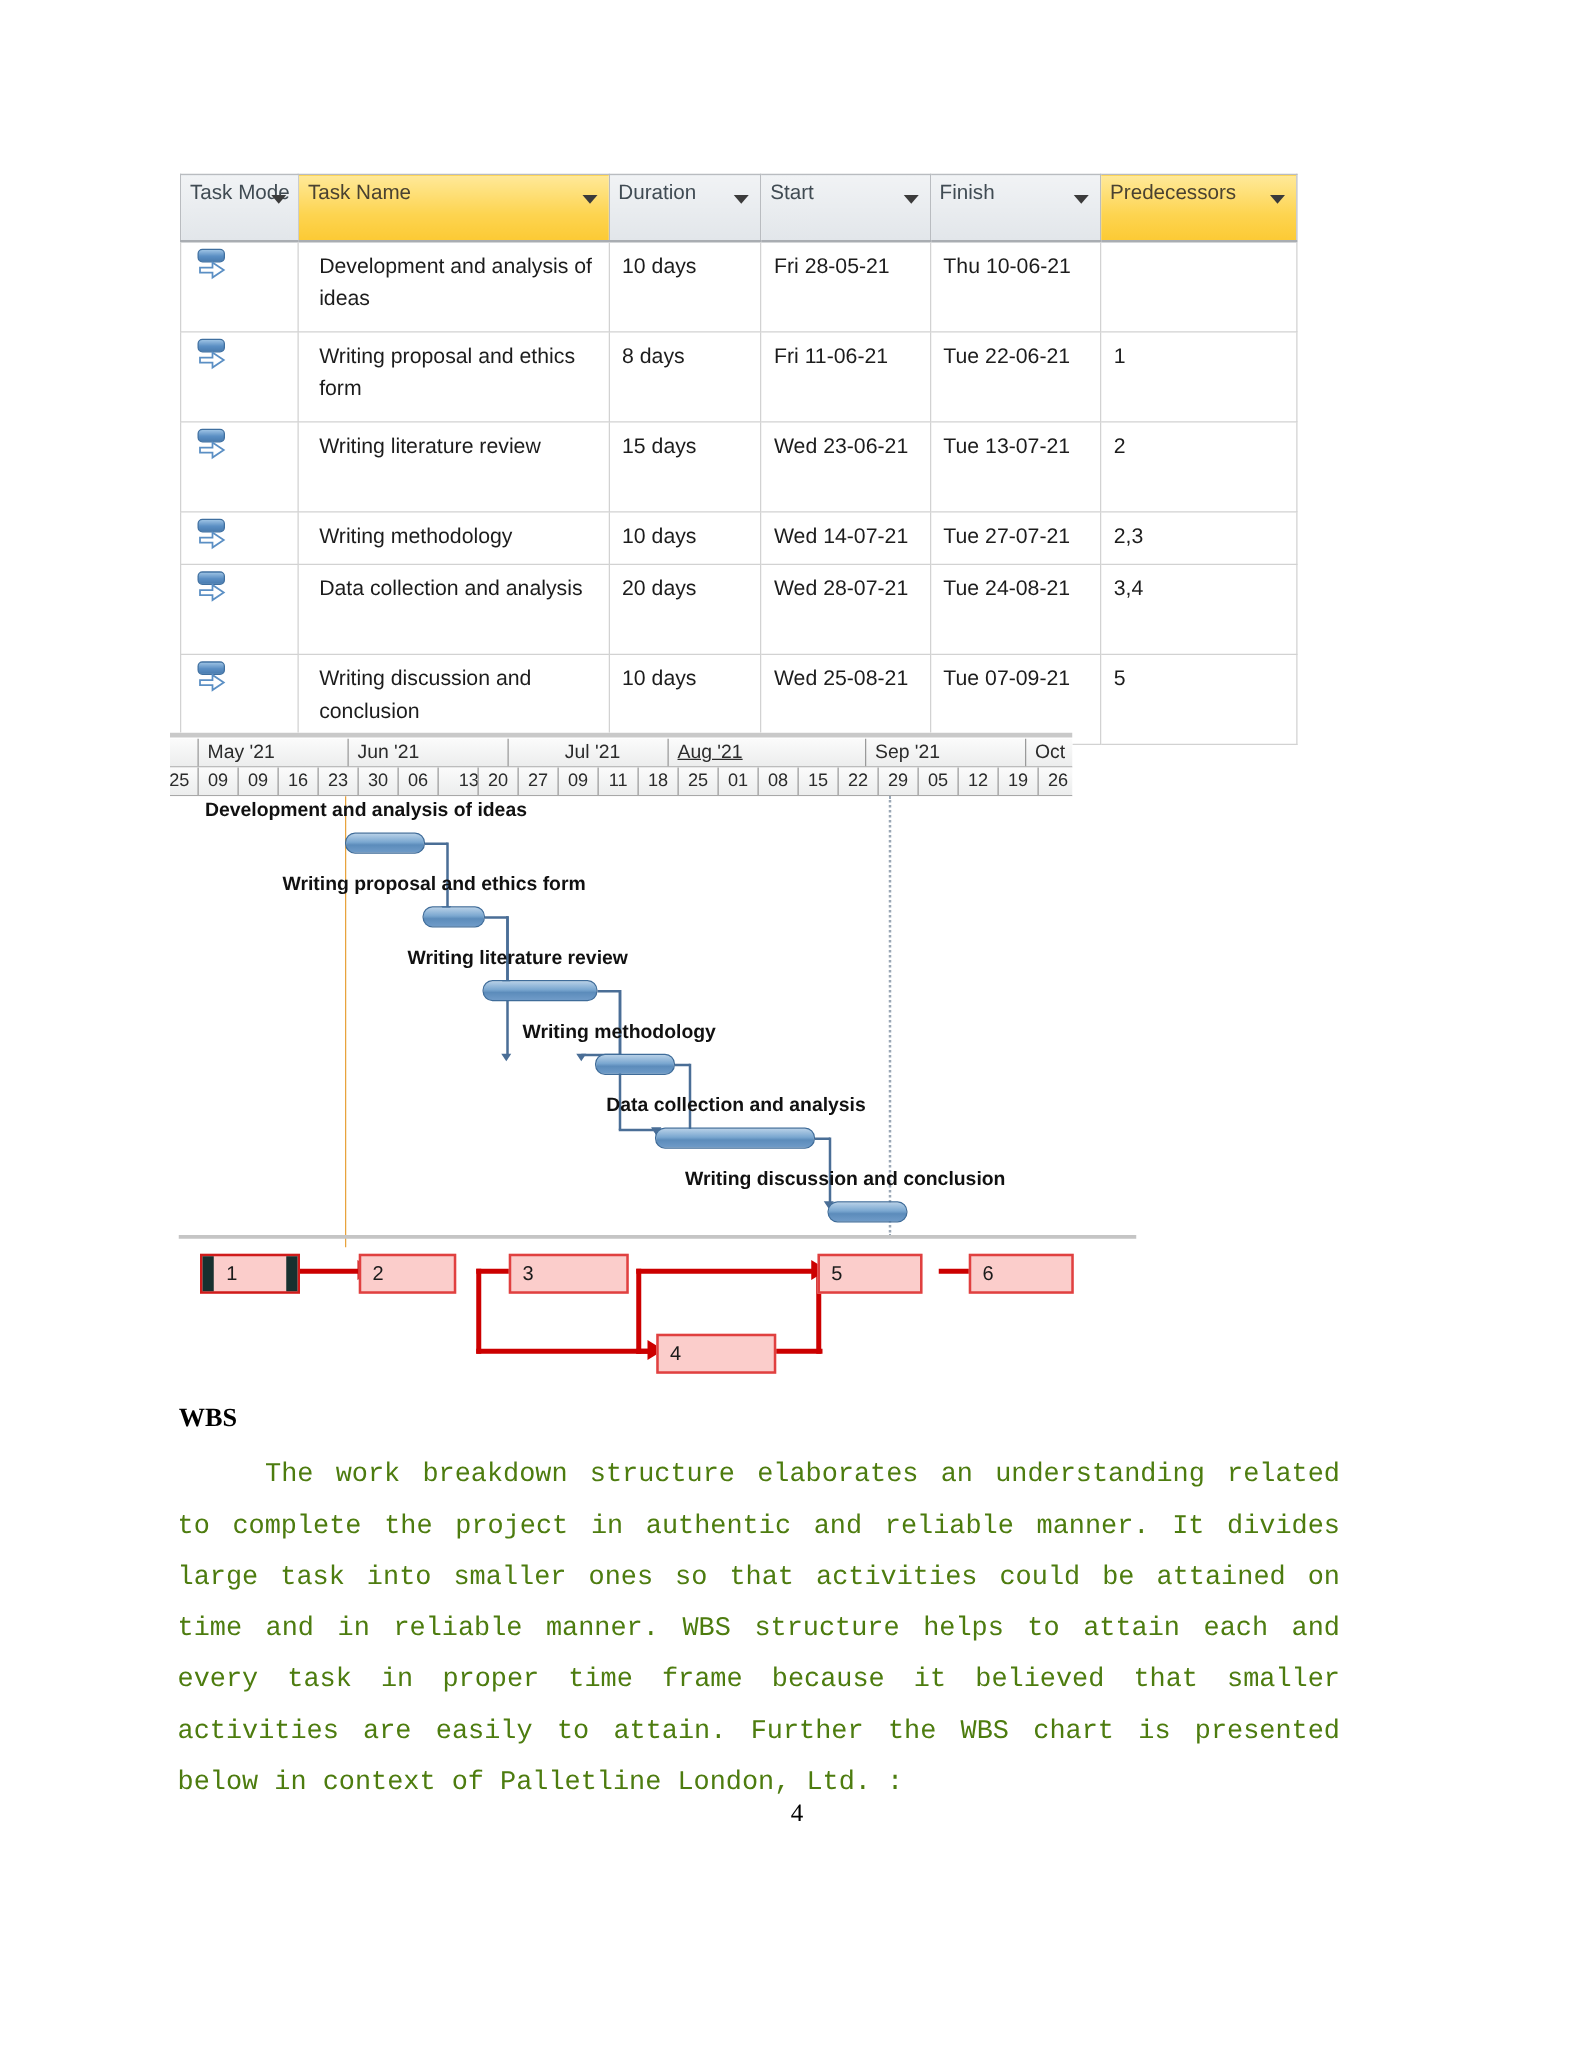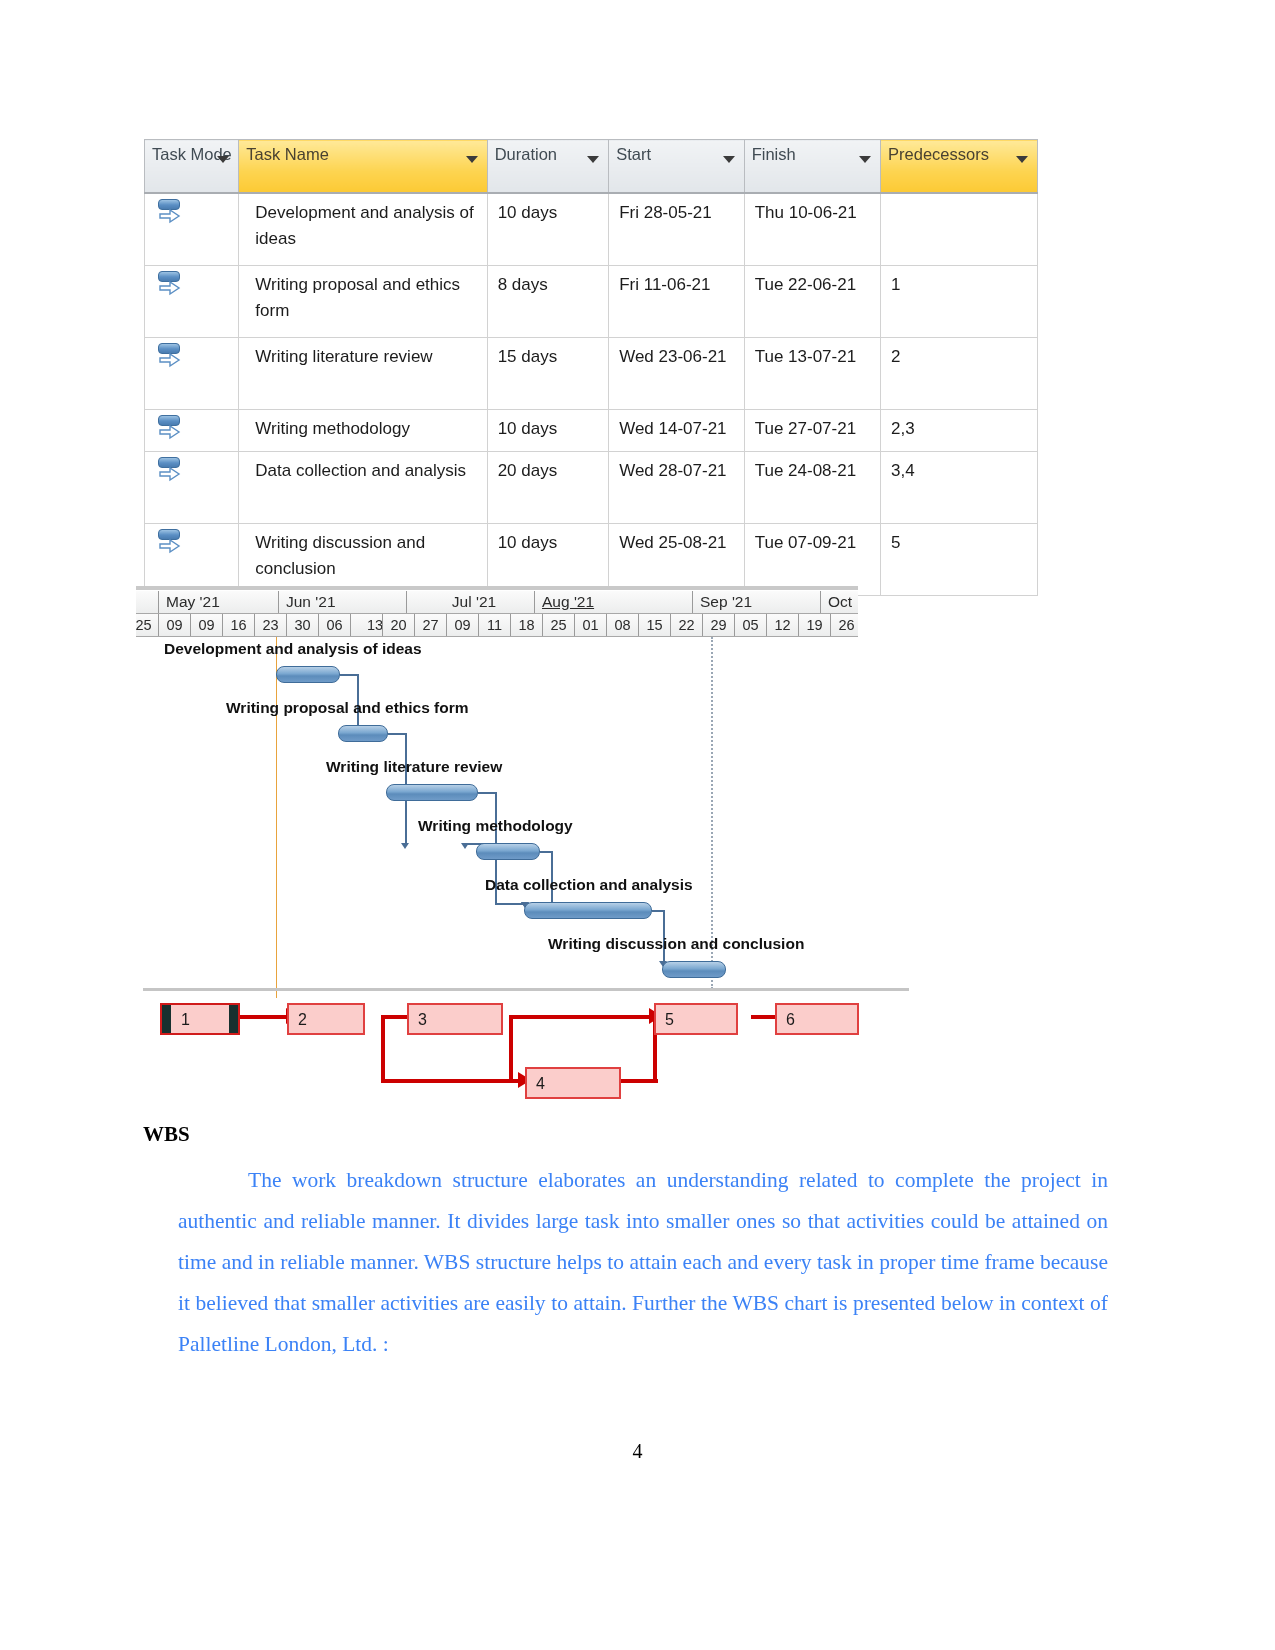--- a/index.html
+++ b/index.html
@@ -197,27 +197,26 @@
   }
 
   
   .wbs-heading {
     position: absolute; left: 143px; top: 1122px;
     font-family: "Liberation Serif", serif;
     font-size: 21px; font-weight: bold; color: #000000;
   }
   .body-copy {
     position: absolute; left: 142px; top: 1160px; width: 930px;
-    font-family: Liberation Serif, serif;
+    font-family: Liberation Mono, monospace;
     font-size: 21.5px;
     line-height: 41px;
     text-align: justify;
     text-indent: 70px;
-    color: #3b82f6;
-    margin-left: 36px;
+    color: #4d7c0f;
   }
   .page-number {
     position: absolute; left: 0; top: 1440px; width: 1275px;
     text-align: center;
     font-family: "Liberation Serif", serif;
     font-size: 20px; color: #000000;
   }
 </style>
 </head>
 <body>

